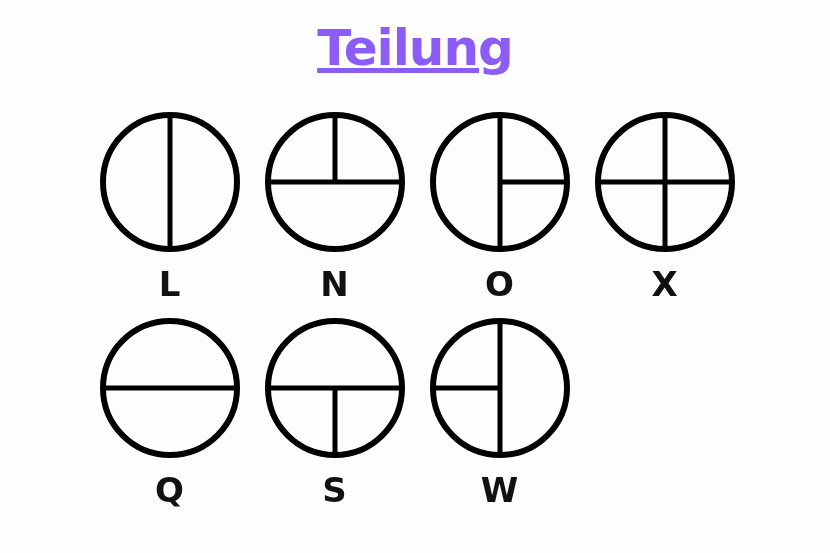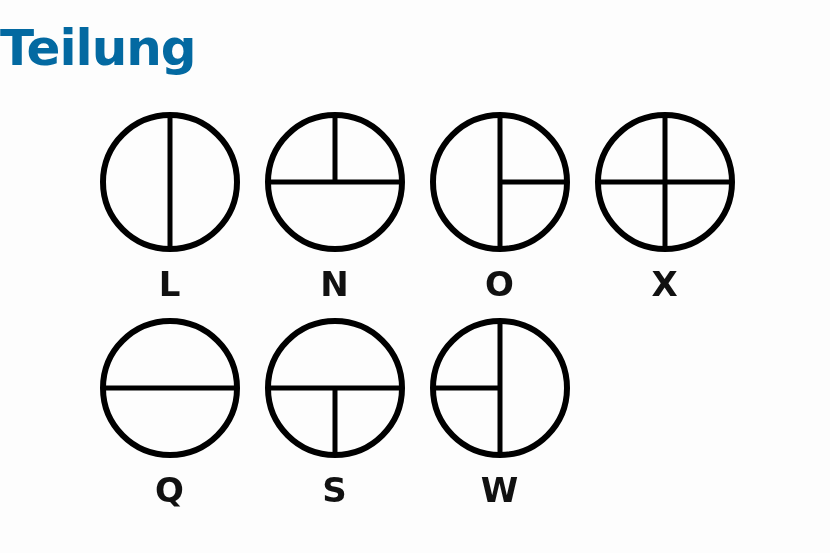--- a/index.html
+++ b/index.html
@@ -14,26 +14,27 @@
   .page {
     position: relative;
     width: 830px;
     height: 553px;
   }
   .title {
     position: absolute;
     top: 18px;
     left: 0;
     width: 830px;
-    text-align: left;
+    text-align: center;
     font-size: 50px;
     line-height: 60px;
     font-weight: bold;
     letter-spacing: -1px;
-    color: #0369a1;
+    color: #8b5cf6;
+    text-decoration: underline;
   }
   .figure-row {
     position: absolute;
     left: 87px;
     display: flex;
   }
   .row-1 { top: 112px; }
   .row-2 { top: 318px; }
   .figure-cell {
     width: 165px;

